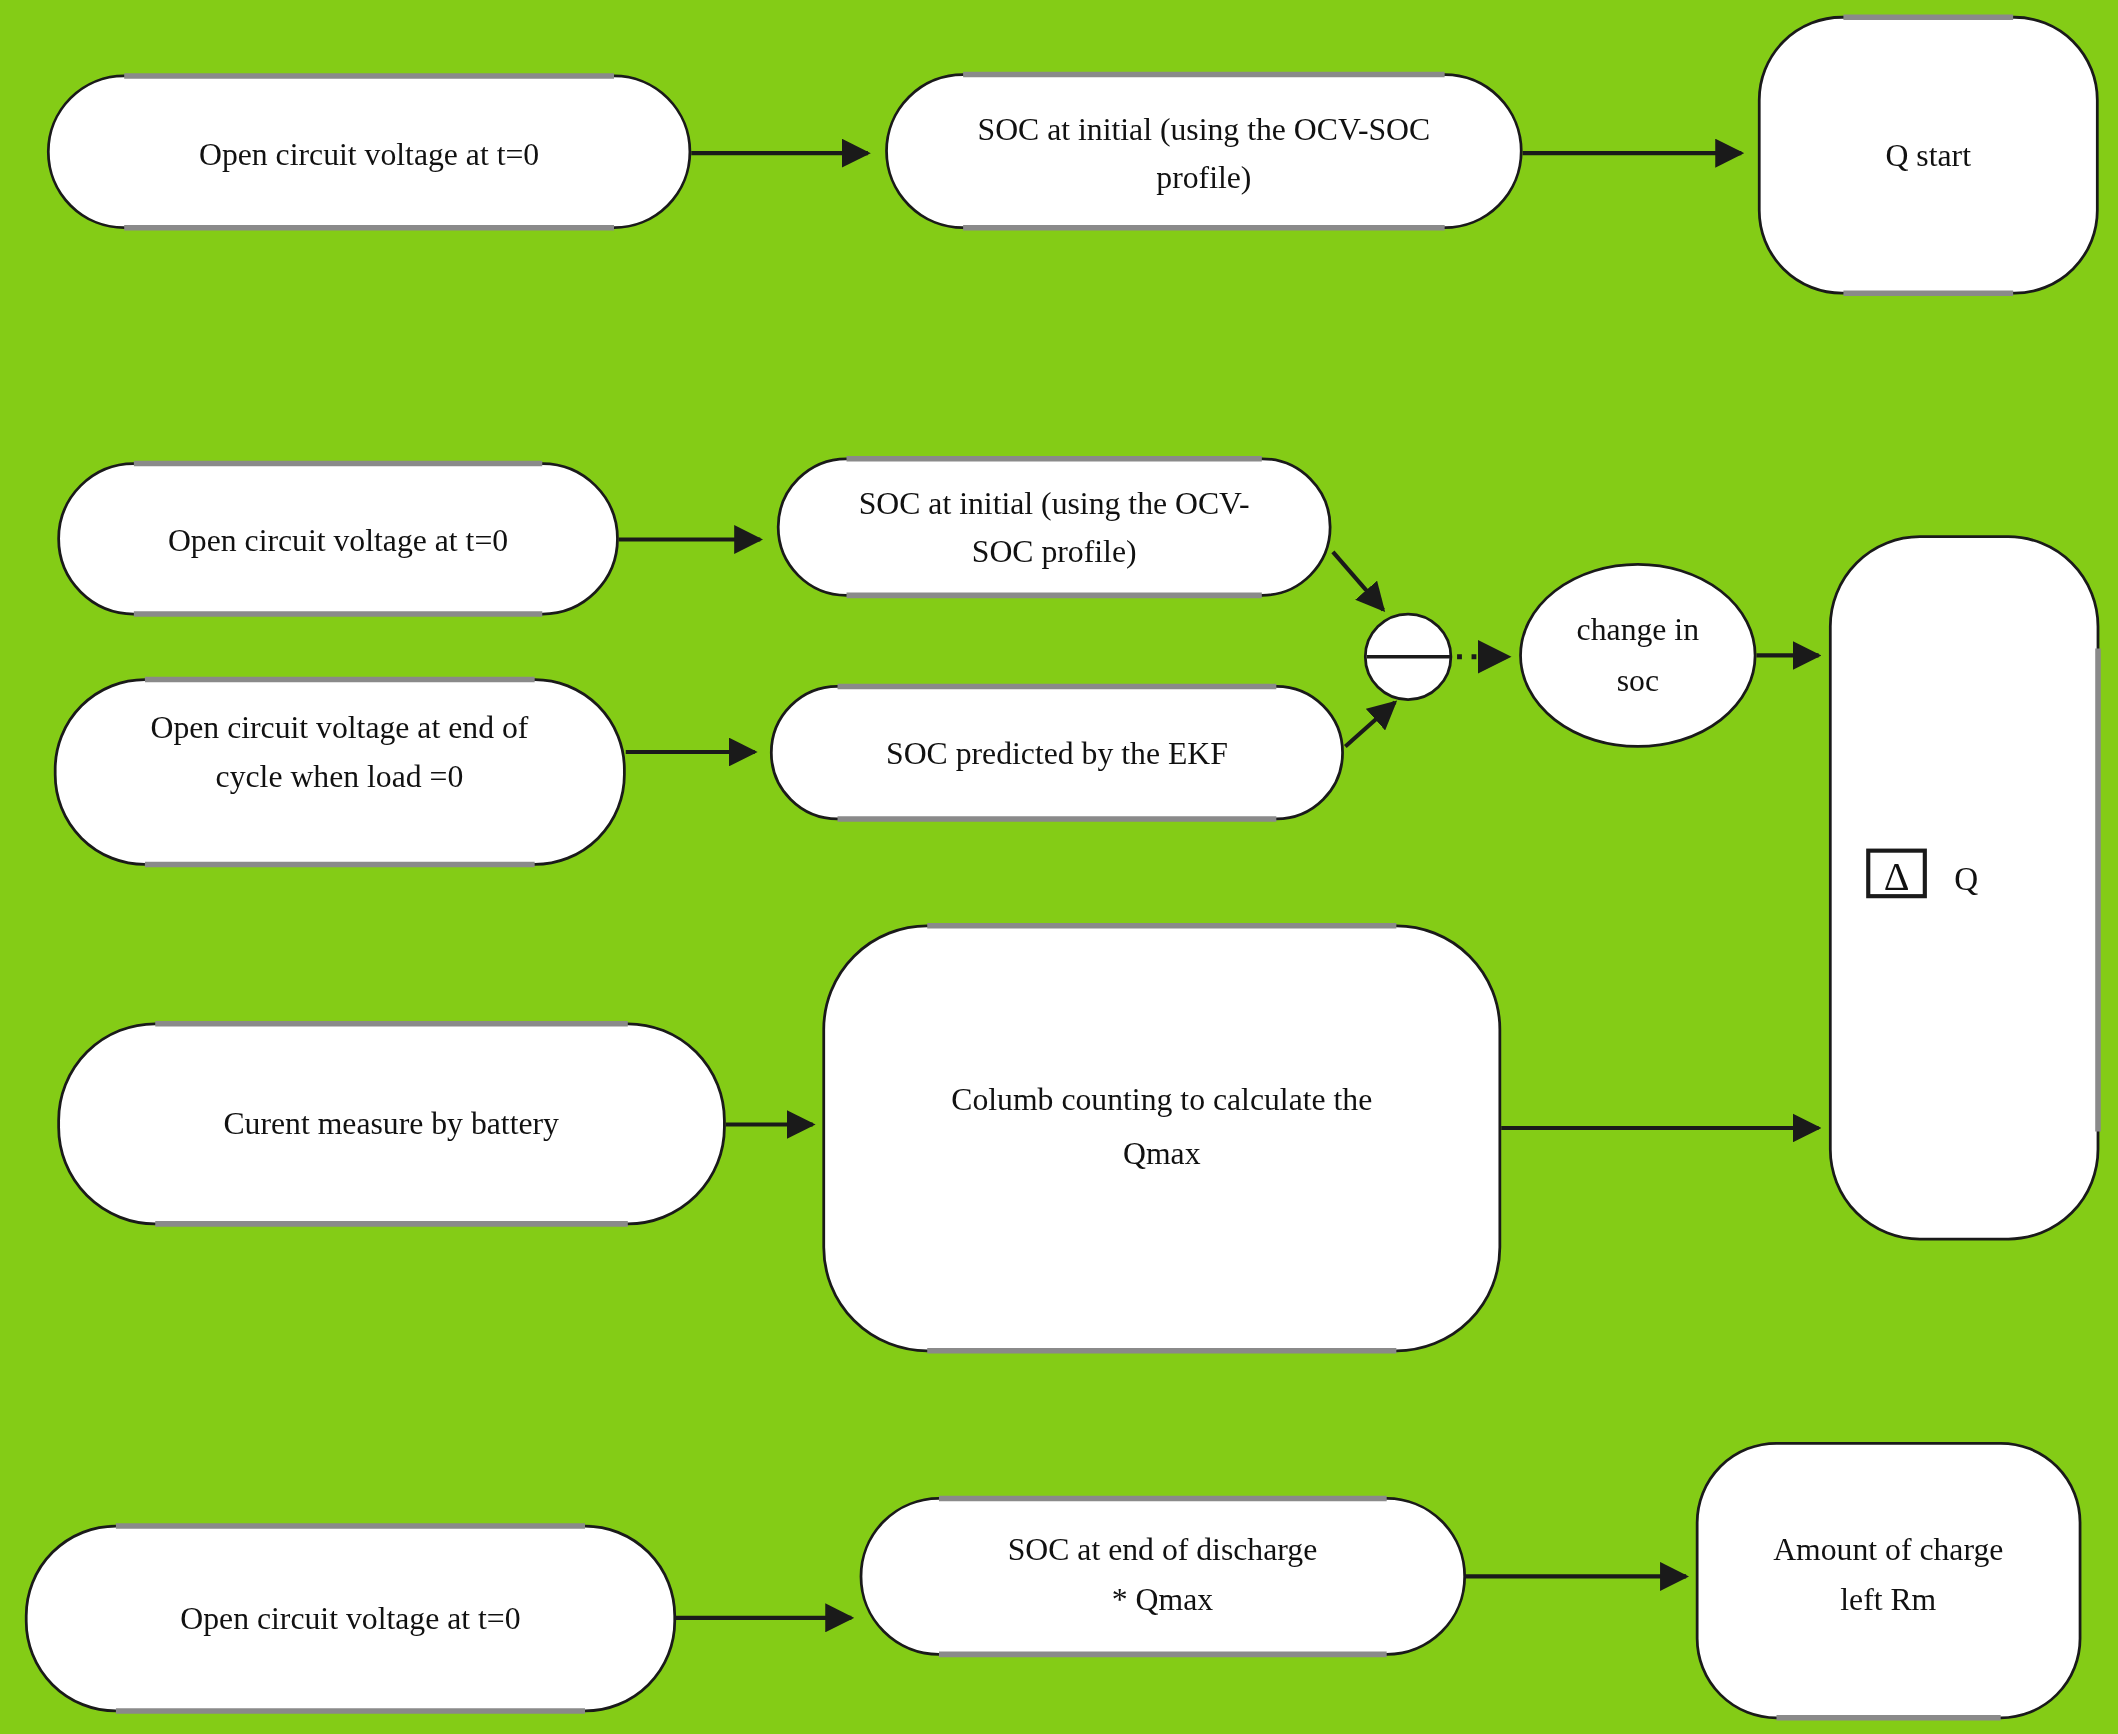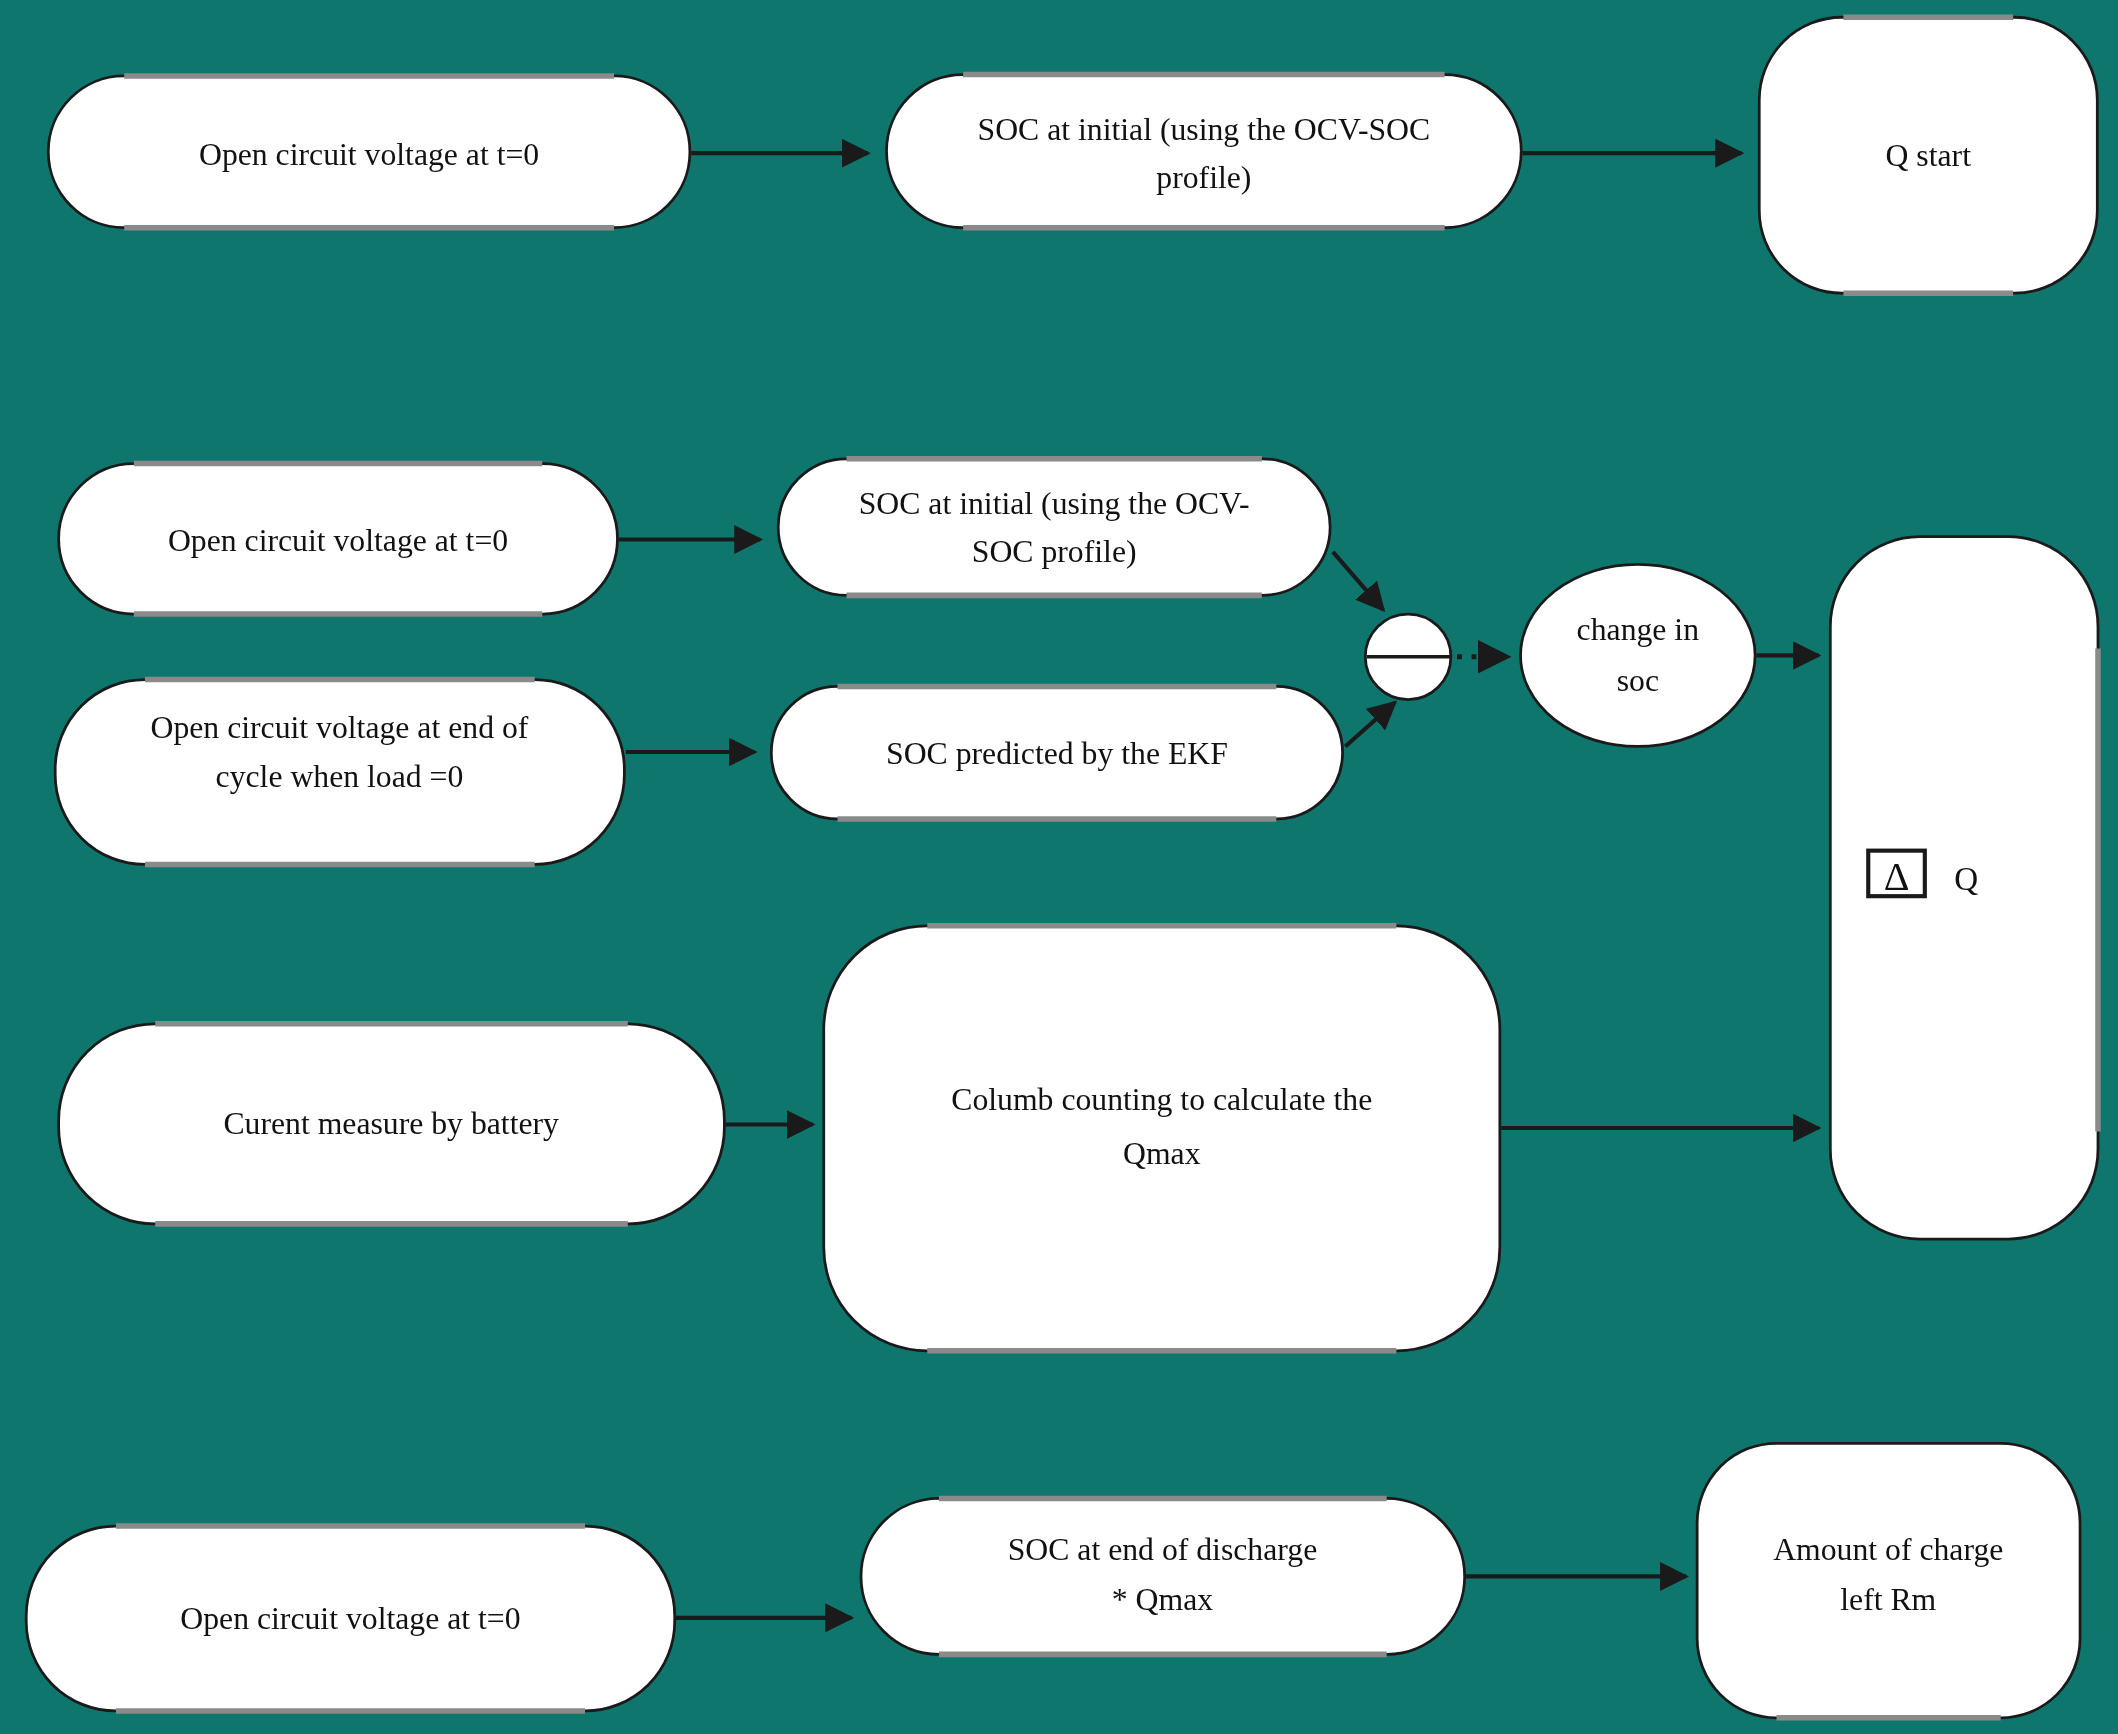--- a/index.html
+++ b/index.html
@@ -2,21 +2,21 @@
 <html style="font-size:11px"><head>
 <meta charset="utf-8">
 <style>
   html, body {
     margin: 0;
     padding: 0;
     background: #ffffff;
   }
   .stage {
     width: 100vw;
-    background: #0f766e;
+    background: #84cc16;
   }
   svg { display: block; width: 100%; height: auto; }
   .node-shape {
     fill: #ffffff;
     stroke: #1a1a1a;
     stroke-width: 4;
   }
   .accent {
     stroke: #8a8a8a;
     stroke-width: 8;

